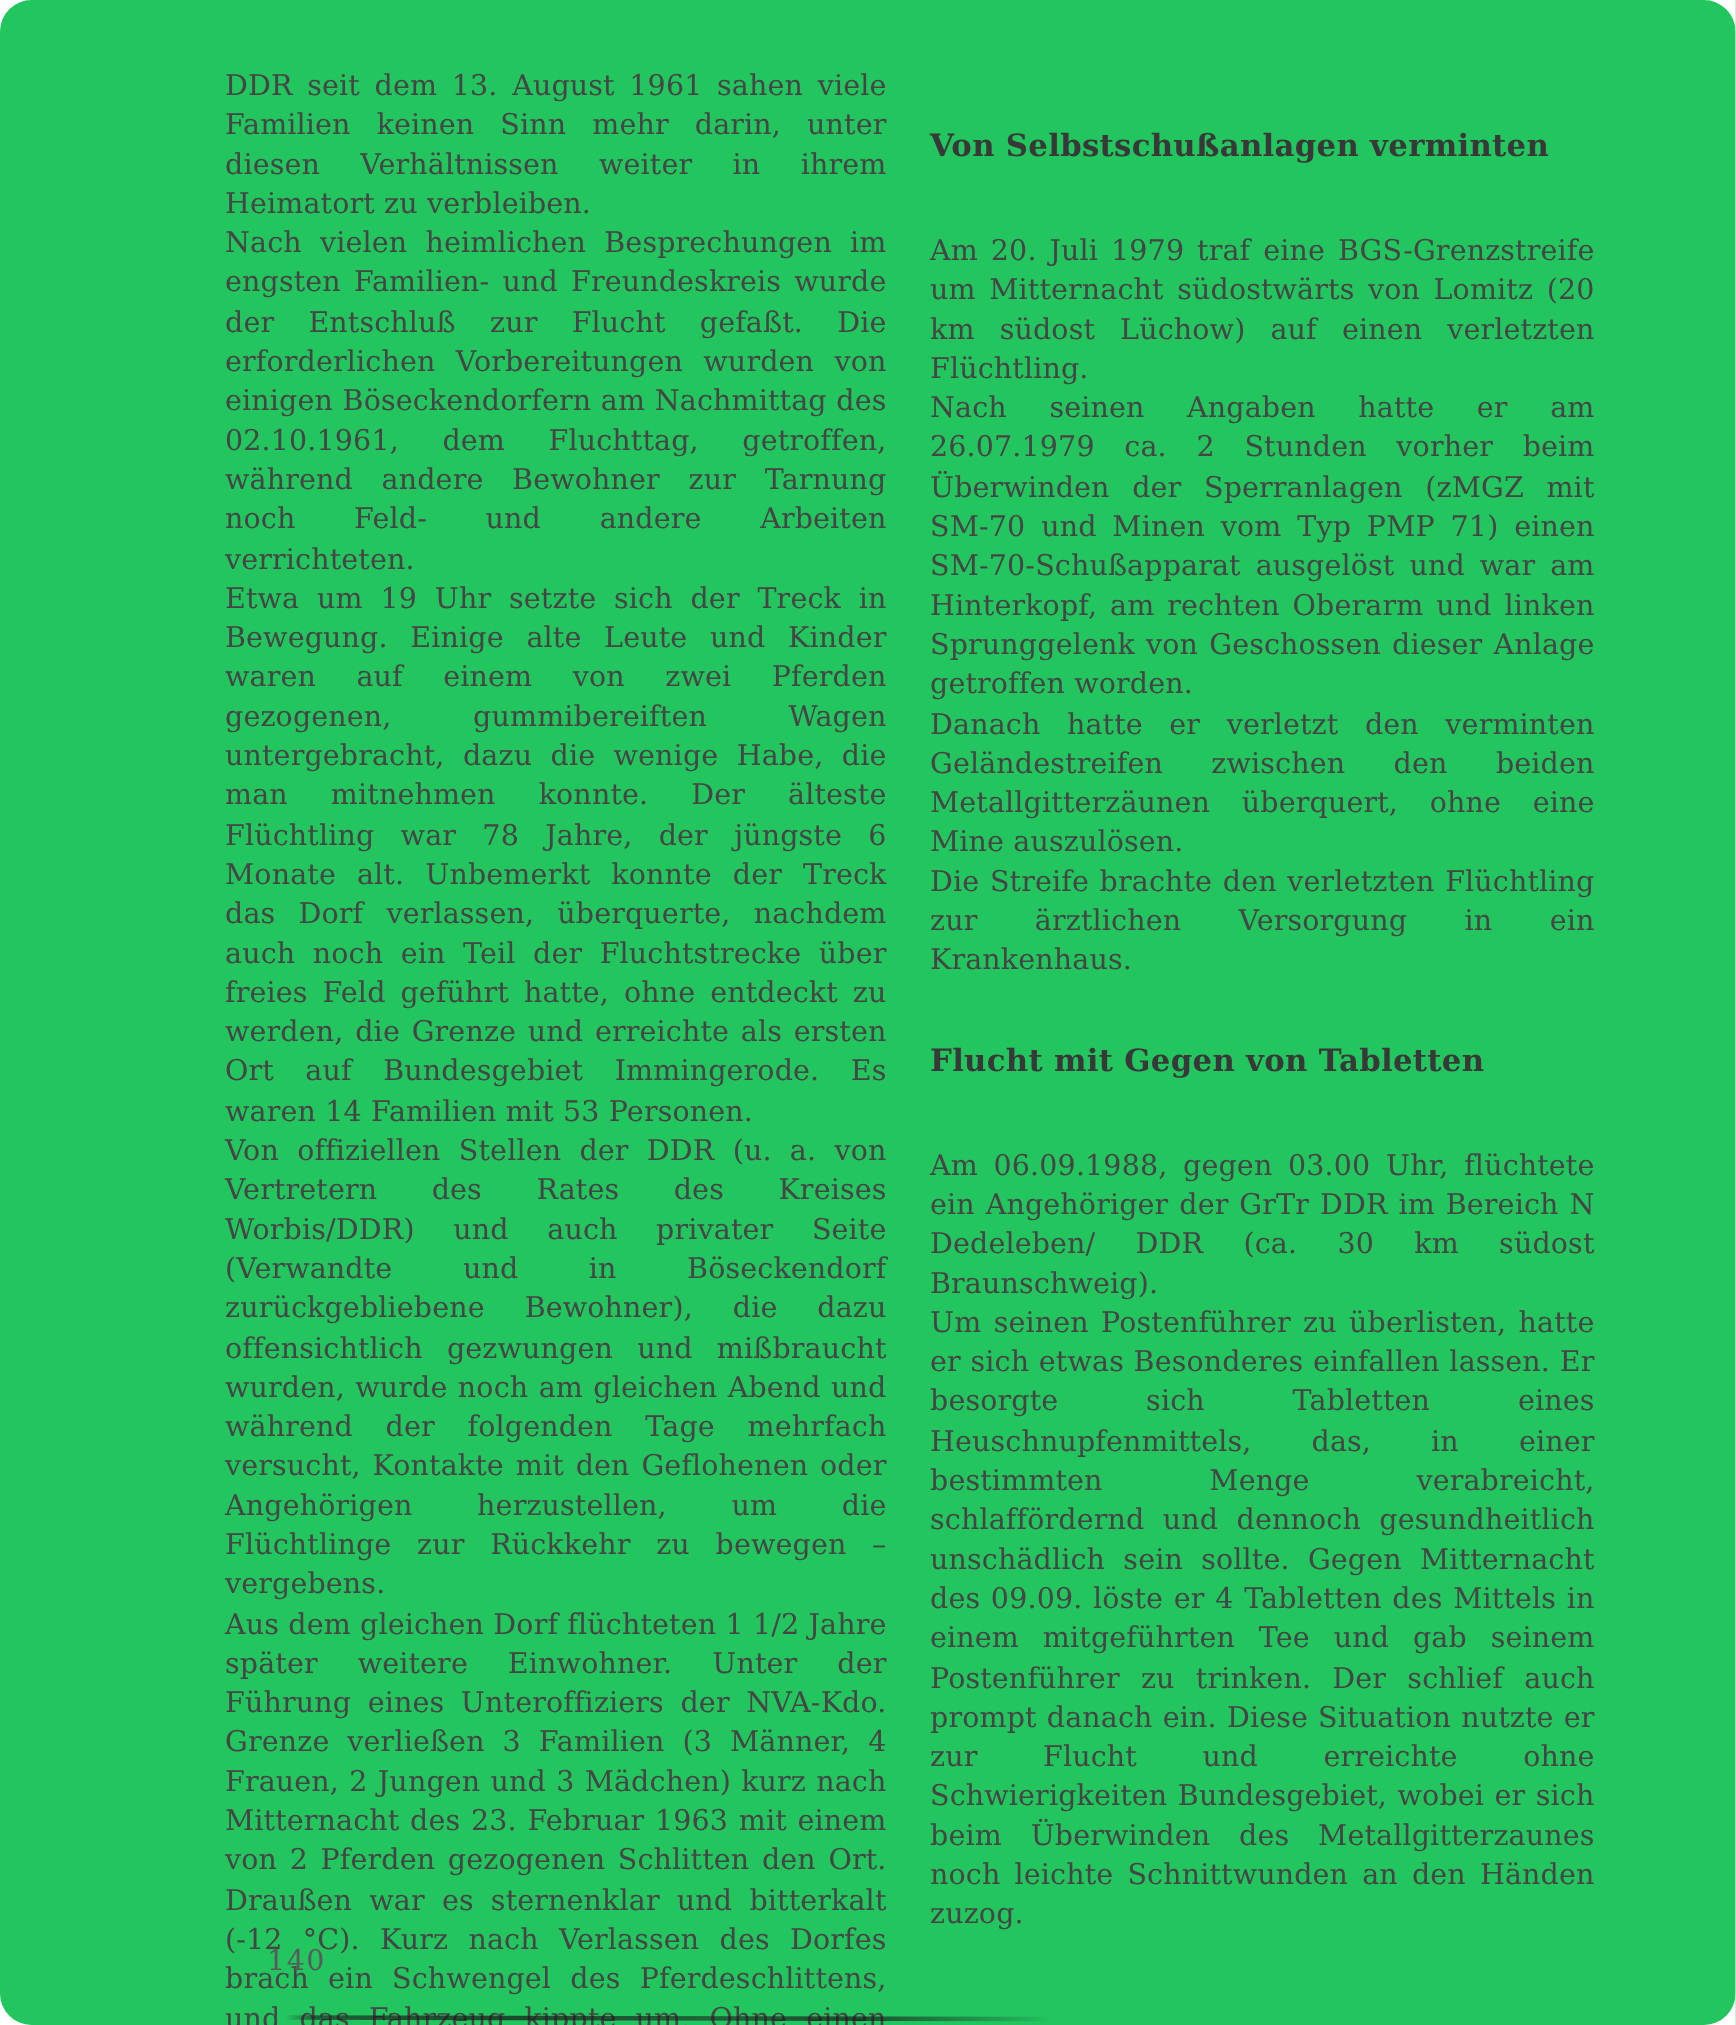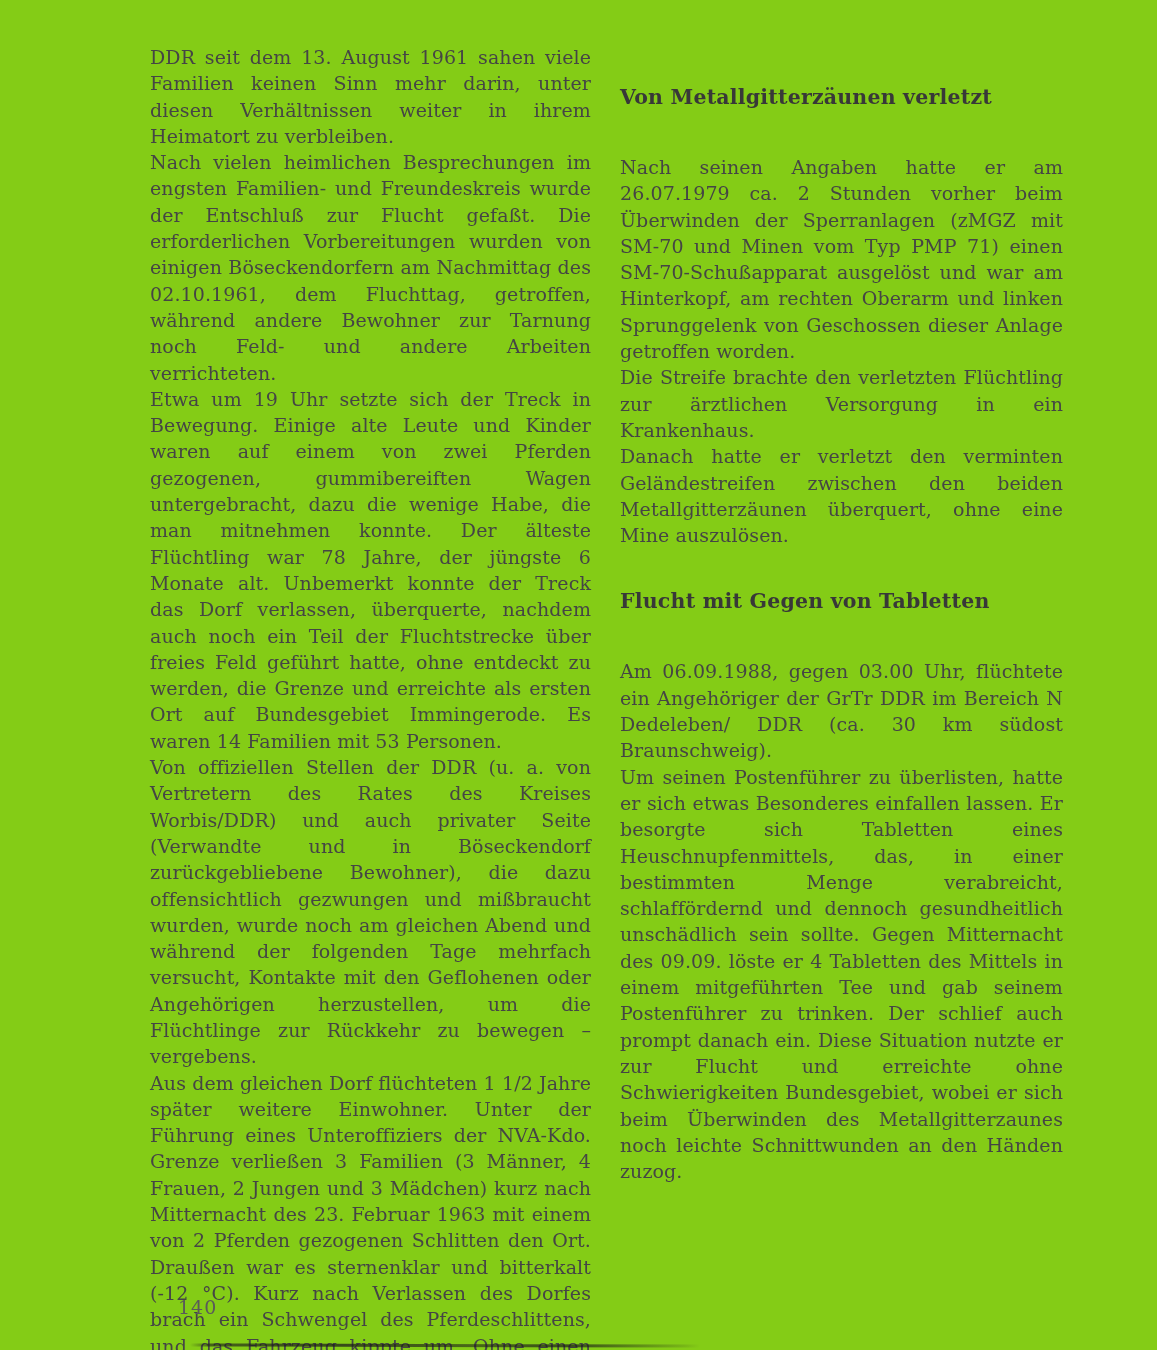--- a/index.html
+++ b/index.html
@@ -4,24 +4,25 @@
 <style>
   html, body {
     margin: 0;
     padding: 0;
     background: #ffffff;
   }
   #page {
     position: relative;
     width: 1157px;
     height: 1350px;
-    background: #84cc16;
+    background: #22c55e;
     overflow: hidden;
     font-family: "DejaVu Serif", "Liberation Serif", serif;
     color: #454545;
+    border-radius: 21px;
   }
   .col {
     position: absolute;
     top: 44px;
     text-align: justify;
     font-size: 19px;
     line-height: 26.3px;
     letter-spacing: 0.1px;
   }
   #col-left  { left: 150px; width: 441px; }
@@ -77,24 +78,25 @@
   <div id="col-left" class="col">
     <p>DDR seit dem 13. August 1961 sahen viele Familien keinen Sinn mehr darin, unter diesen Verhältnissen weiter in ihrem Heimatort zu verbleiben.</p>
     <p>Nach vielen heimlichen Besprechungen im engsten Familien- und Freundeskreis wurde der Entschluß zur Flucht gefaßt. Die erforderlichen Vorbereitungen wurden von einigen Böseckendorfern am Nachmittag des 02.10.1961, dem Fluchttag, getroffen, während andere Bewohner zur Tarnung noch Feld- und andere Arbeiten verrichteten.</p>
     <p>Etwa um 19 Uhr setzte sich der Treck in Bewegung. Einige alte Leute und Kinder waren auf einem von zwei Pferden gezogenen, gummibereiften Wagen untergebracht, dazu die wenige Habe, die man mitnehmen konnte. Der älteste Flüchtling war 78 Jahre, der jüngste 6 Monate alt. Unbemerkt konnte der Treck das Dorf verlassen, überquerte, nachdem auch noch ein Teil der Fluchtstrecke über freies Feld geführt hatte, ohne entdeckt zu werden, die Grenze und erreichte als ersten Ort auf Bundesgebiet Immingerode. Es waren 14 Familien mit 53 Personen.</p>
     <p>Von offiziellen Stellen der DDR (u. a. von Vertretern des Rates des Kreises Worbis/DDR) und auch privater Seite (Verwandte und in Böseckendorf zurückgebliebene Bewohner), die dazu offensichtlich gezwungen und mißbraucht wurden, wurde noch am gleichen Abend und während der folgenden Tage mehrfach versucht, Kontakte mit den Geflohenen oder Angehörigen herzustellen, um die Flüchtlinge zur Rückkehr zu bewegen – vergebens.</p>
     <p>Aus dem gleichen Dorf flüchteten 1 1/2 Jahre später weitere Einwohner. Unter der Führung eines Unteroffiziers der NVA-Kdo. Grenze verließen 3 Familien (3 Männer, 4 Frauen, 2 Jungen und 3 Mädchen) kurz nach Mitternacht des 23. Februar 1963 mit einem von 2 Pferden gezogenen Schlitten den Ort. Draußen war es sternenklar und bitterkalt (-12 °C). Kurz nach Verlassen des Dorfes brach ein Schwengel des Pferdeschlittens, und das Fahrzeug kippte um. Ohne einen neuen Schwengel wäre kein Weiterkommen mit dem Fahrzeug und der darauf befindlichen Habe gewesen. Während einer der Männer in den Ort zurücklief und einen eisernen Schwengel besorgte, beluden die anderen in der Zwischenzeit den Schlitten. Und dann trat etwas ein, was den Flüchtlingen als ein Geschenk des Himmels erscheinen mußte – es senkte sich Nebel über die Landschaft. Ihr Unternehmen blieb unentdeckt.</p>
 
   </div>
 
   <div id="col-right" class="col">
-    <h2>Von Metallgitterzäunen verletzt</h2>
+    <h2>Von Selbstschußanlagen verminten</h2>
+    <p>Am 20. Juli 1979 traf eine BGS-Grenzstreife um Mitternacht südostwärts von Lomitz (20 km südost Lüchow) auf einen verletzten Flüchtling.</p>
     <p>Nach seinen Angaben hatte er am 26.07.1979 ca. 2 Stunden vorher beim Überwinden der Sperranlagen (zMGZ mit SM-70 und Minen vom Typ PMP 71) einen SM-70-Schußapparat ausgelöst und war am Hinterkopf, am rechten Oberarm und linken Sprunggelenk von Geschossen dieser Anlage getroffen worden.</p>
+    <p>Danach hatte er verletzt den verminten Geländestreifen zwischen den beiden Metallgitterzäunen überquert, ohne eine Mine auszulösen.</p>
     <p>Die Streife brachte den verletzten Flüchtling zur ärztlichen Versorgung in ein Krankenhaus.</p>
-    <p>Danach hatte er verletzt den verminten Geländestreifen zwischen den beiden Metallgitterzäunen überquert, ohne eine Mine auszulösen.</p>
     <h2>Flucht mit Gegen von Tabletten</h2>
     <p>Am 06.09.1988, gegen 03.00 Uhr, flüchtete ein Angehöriger der GrTr DDR im Bereich N Dedeleben/ DDR (ca. 30 km südost Braunschweig).</p>
     <p>Um seinen Postenführer zu überlisten, hatte er sich etwas Besonderes einfallen lassen. Er besorgte sich Tabletten eines Heuschnupfenmittels, das, in einer bestimmten Menge verabreicht, schlaffördernd und dennoch gesundheitlich unschädlich sein sollte. Gegen Mitternacht des 09.09. löste er 4 Tabletten des Mittels in einem mitgeführten Tee und gab seinem Postenführer zu trinken. Der schlief auch prompt danach ein. Diese Situation nutzte er zur Flucht und erreichte ohne Schwierigkeiten Bundesgebiet, wobei er sich beim Überwinden des Metallgitterzaunes noch leichte Schnittwunden an den Händen zuzog.</p>
 
   </div>
 
   <div id="page-number">140</div>
 
   <div id="scan-artifact-line"></div>
 

